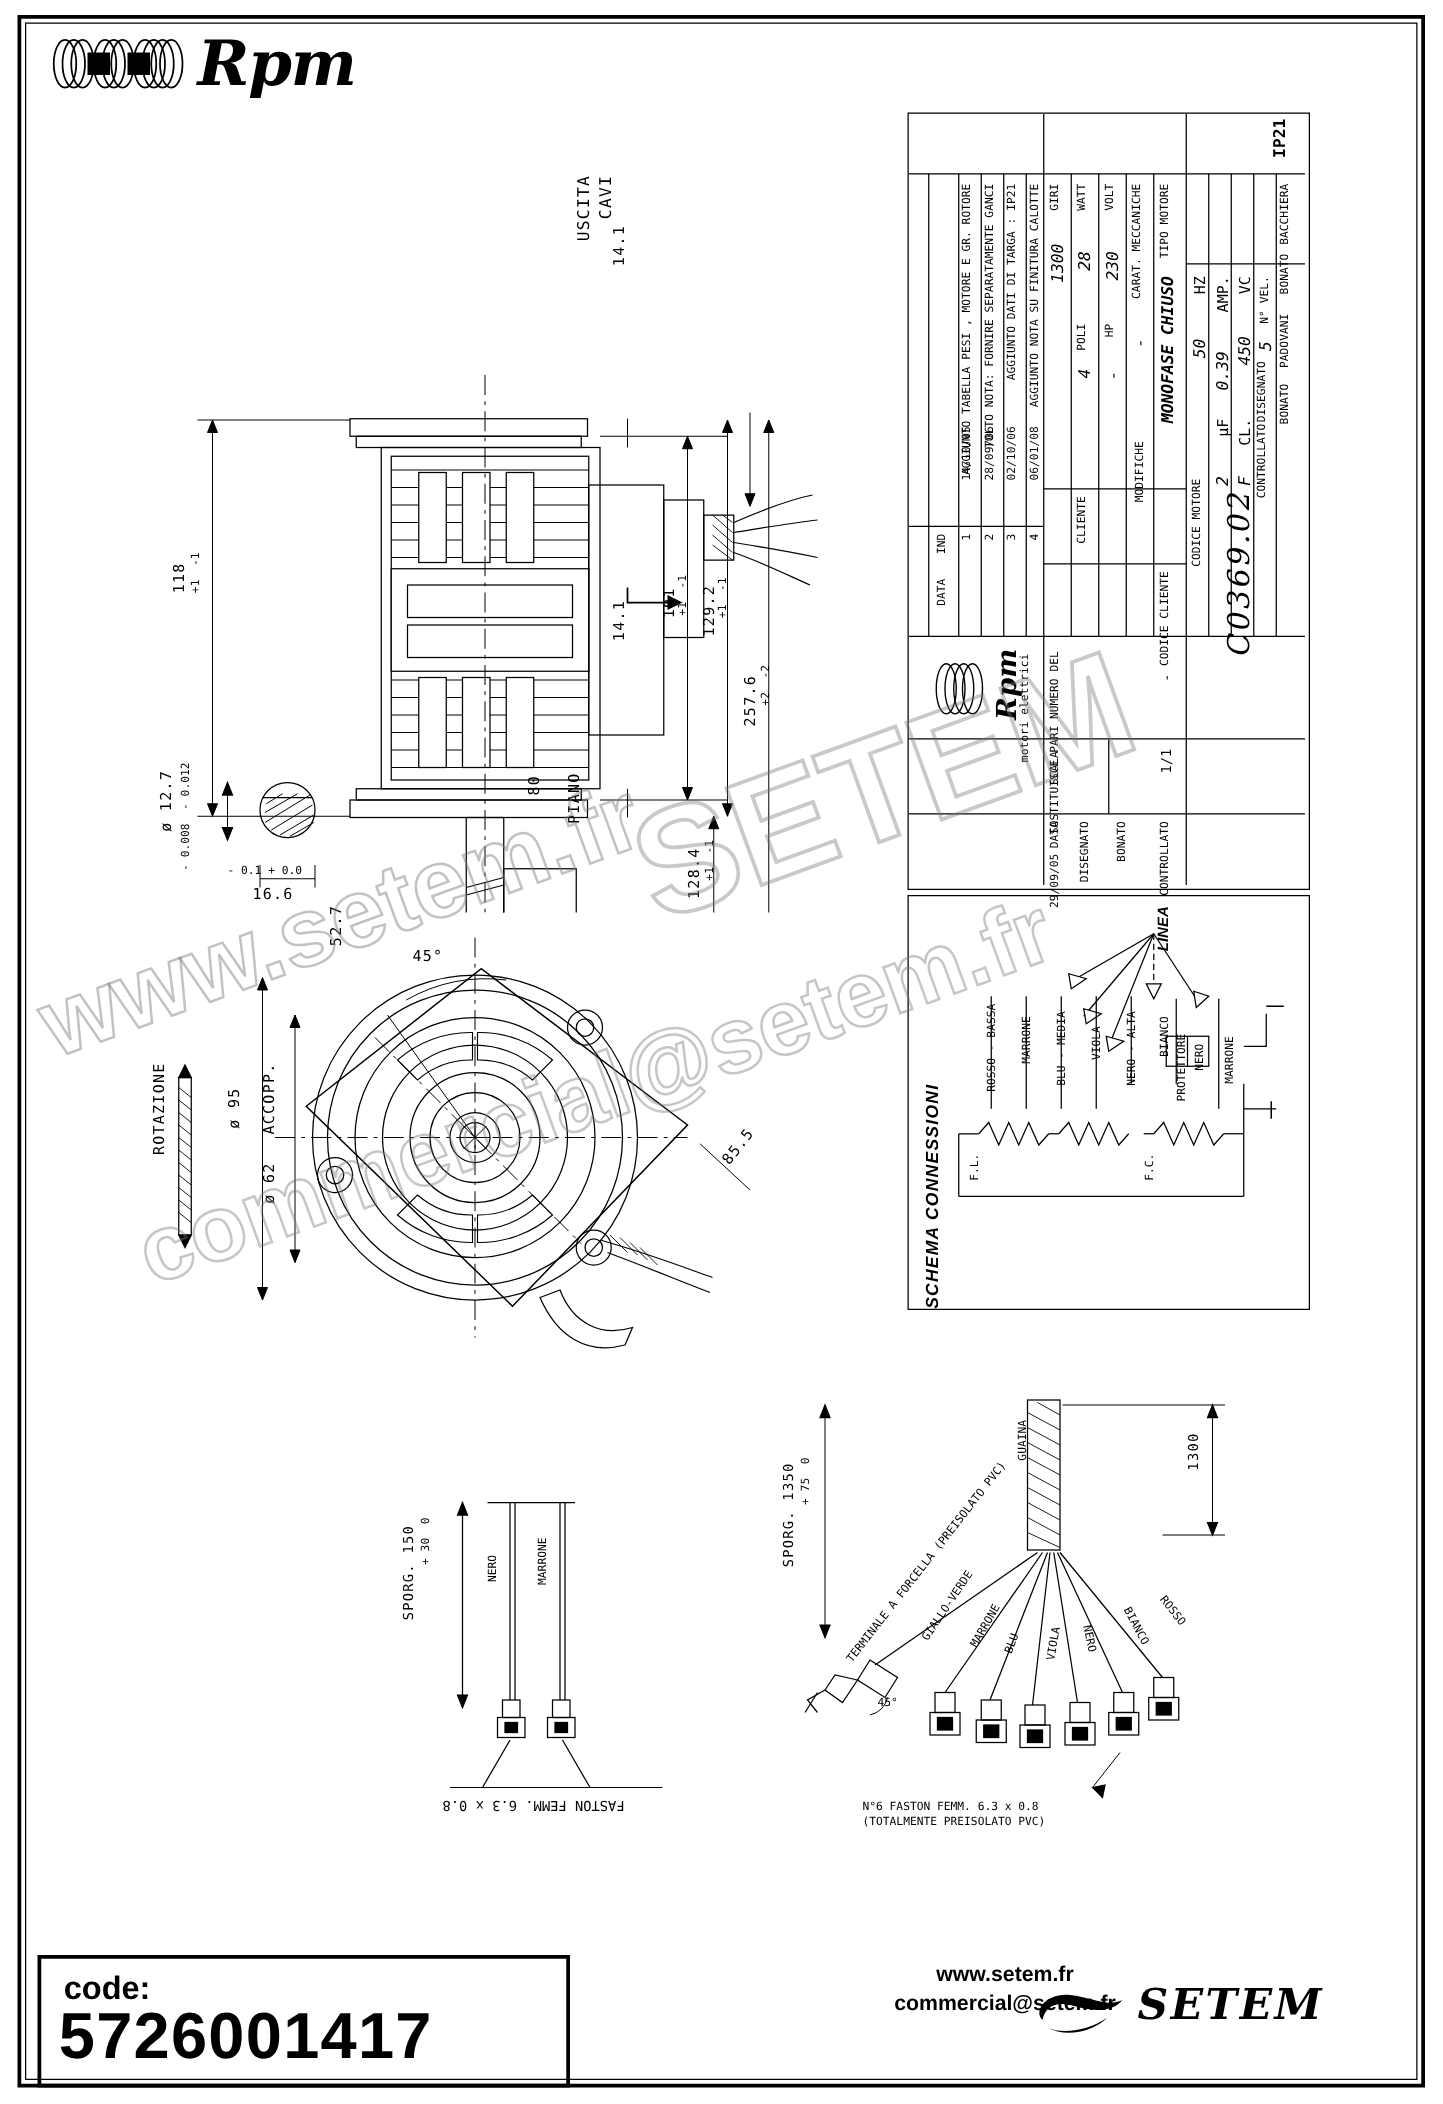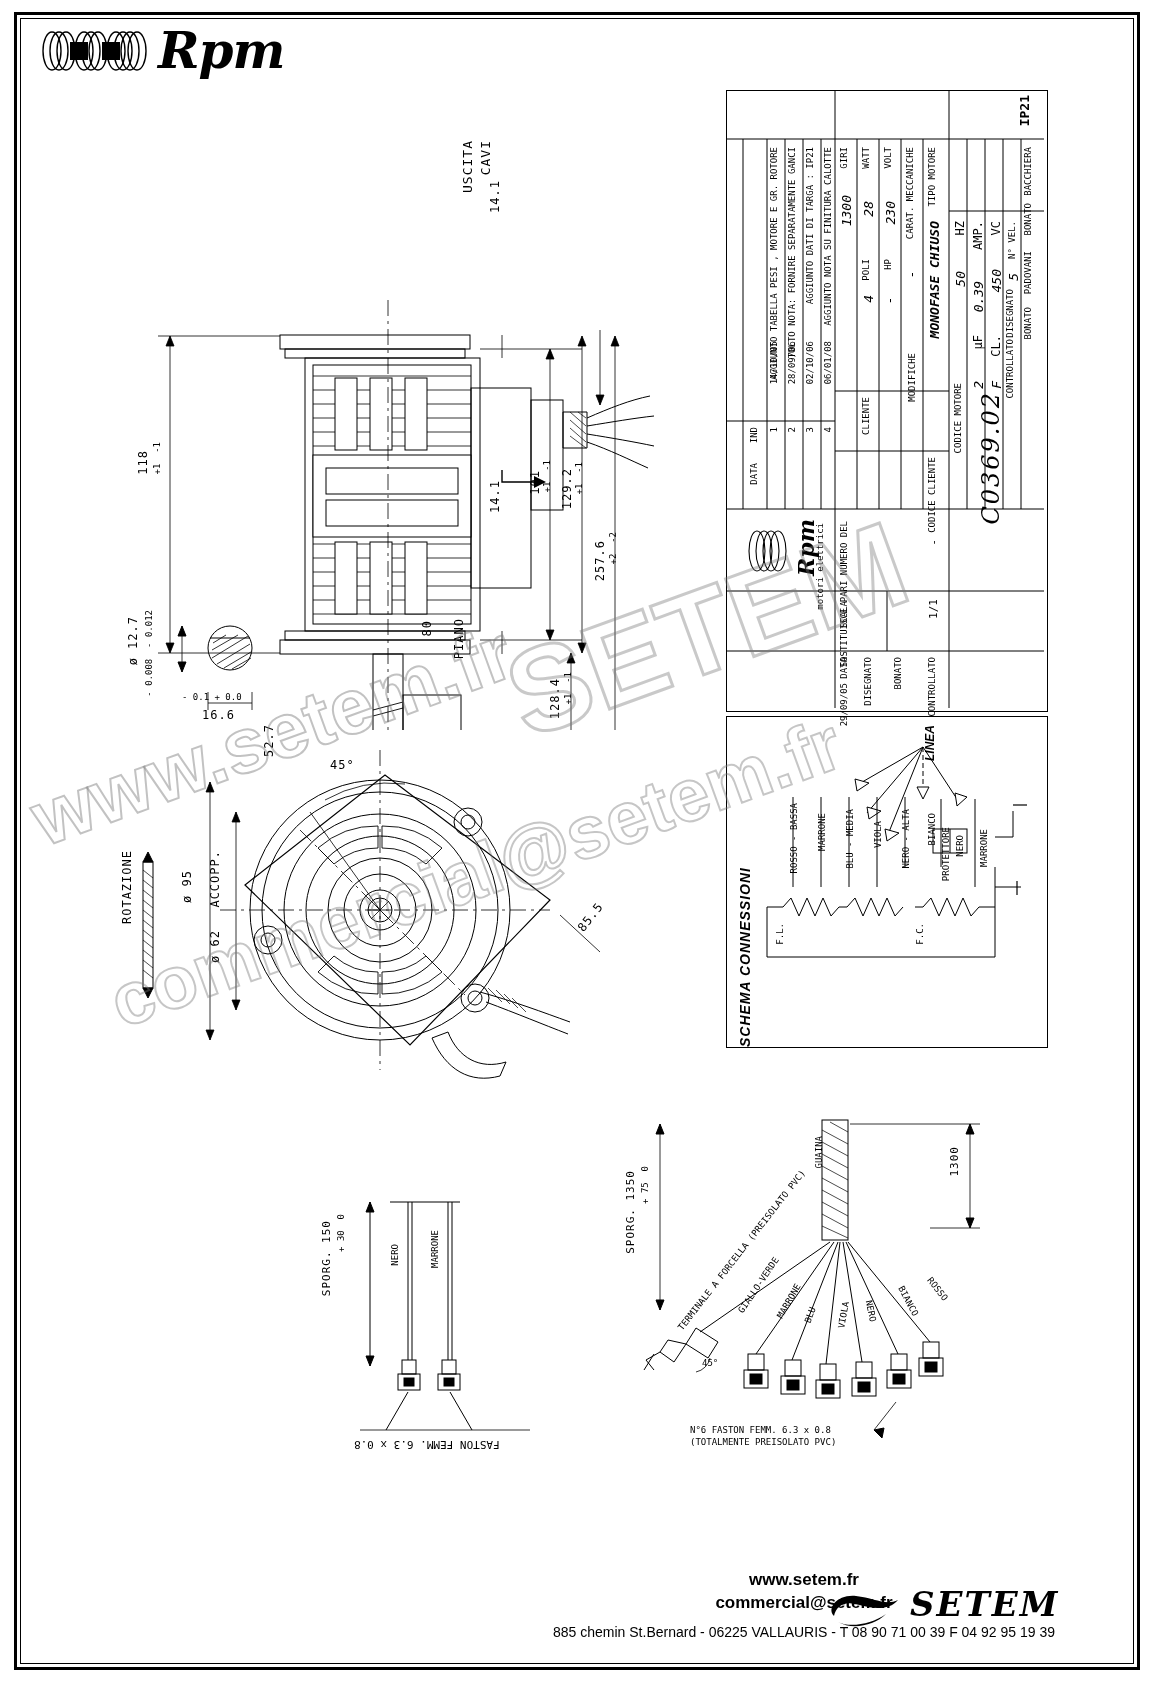--- a/index.html
+++ b/index.html
@@ -627,42 +627,45 @@
 
         <path d="M266 292 L244 320" stroke-width="0.8"></path>
         <path d="M244 320 l10 -2 -2 10 z" fill="#000"></path>
       </g>
     </svg>
     <div class="vt dimtxt" style="position:absolute;left:-6px;top:60px;font-size:11px;">SPORG. 1350</div>
     <div class="vt tiny" style="position:absolute;left:10px;top:56px;">+ 75&nbsp;&nbsp;0</div>
     <div class="vt tiny" style="position:absolute;left:184px;top:26px;">GUAINA</div>
     <div class="vt dimtxt" style="position:absolute;left:318px;top:36px;font-size:11px;">1300</div>
     <div class="tiny" style="position:absolute;left:46px;top:216px;transform:rotate(-52deg);transform-origin:left top;">TERMINALE A FORCELLA (PREISOLATO PVC)</div>
-    <div class="tiny" style="position:absolute;left:60px;top:314px;width:250px;white-space:pre-line;line-height:12px;">N°6 FASTON FEMM. 6.3 x 0.8
+    <div class="tiny" style="position:absolute;left:60px;top:330px;width:250px;white-space:pre-line;line-height:12px;">N°6 FASTON FEMM. 6.3 x 0.8
 (TOTALMENTE PREISOLATO PVC)</div>
     <div class="tiny" style="position:absolute;left:72px;top:248px;">45°</div>
 
     <div class="tiny" style="position:absolute;left:96px;top:170px;transform:rotate(-56deg);">GIALLO-VERDE</div>
     <div class="tiny" style="position:absolute;left:140px;top:186px;transform:rotate(-60deg);">MARRONE</div>
     <div class="tiny" style="position:absolute;left:172px;top:200px;transform:rotate(-70deg);">BLU</div>
     <div class="tiny" style="position:absolute;left:200px;top:200px;transform:rotate(-80deg);">VIOLA</div>
     <div class="tiny" style="position:absolute;left:230px;top:196px;transform:rotate(78deg);">NERO</div>
     <div class="tiny" style="position:absolute;left:262px;top:186px;transform:rotate(62deg);">BIANCO</div>
     <div class="tiny" style="position:absolute;left:294px;top:174px;transform:rotate(52deg);">ROSSO</div>
   </div>
 
   <div class="wm wm1">www.setem.fr</div>
   <div class="wm wm2">SETEM</div>
   <div class="wm wm3">commercial@setem.fr</div>
 
   <div class="botbar">
+    <div class="codebox">
+      <div class="c1">code:</div>
+      <div class="c2">5726001417</div>
+    </div>
     <div class="setemblk">
       <div class="l1">www.setem.fr</div>
       <div class="l1">commercial@setem.fr</div>
-      <div class="l3">885 chemin St.Bernard  -  06225 VALLAURIS  -  T 08 90 71 00 39   F 04 92 95 19 39</div>
     </div>
     <div class="setemlogo">
       <svg width="80" height="44" viewBox="0 0 80 44">
         <g fill="#000">
           <path d="M10 30 C 2 22, 14 8, 32 10 C 50 12, 62 20, 74 14 C 64 26, 46 22, 32 18 C 20 15, 12 20, 10 30 Z"></path>
           <path d="M14 36 C 26 42, 48 38, 62 28 C 50 40, 28 44, 14 36 Z"></path>
         </g>
       </svg>
       <div class="sname">SETEM</div>
     </div>

